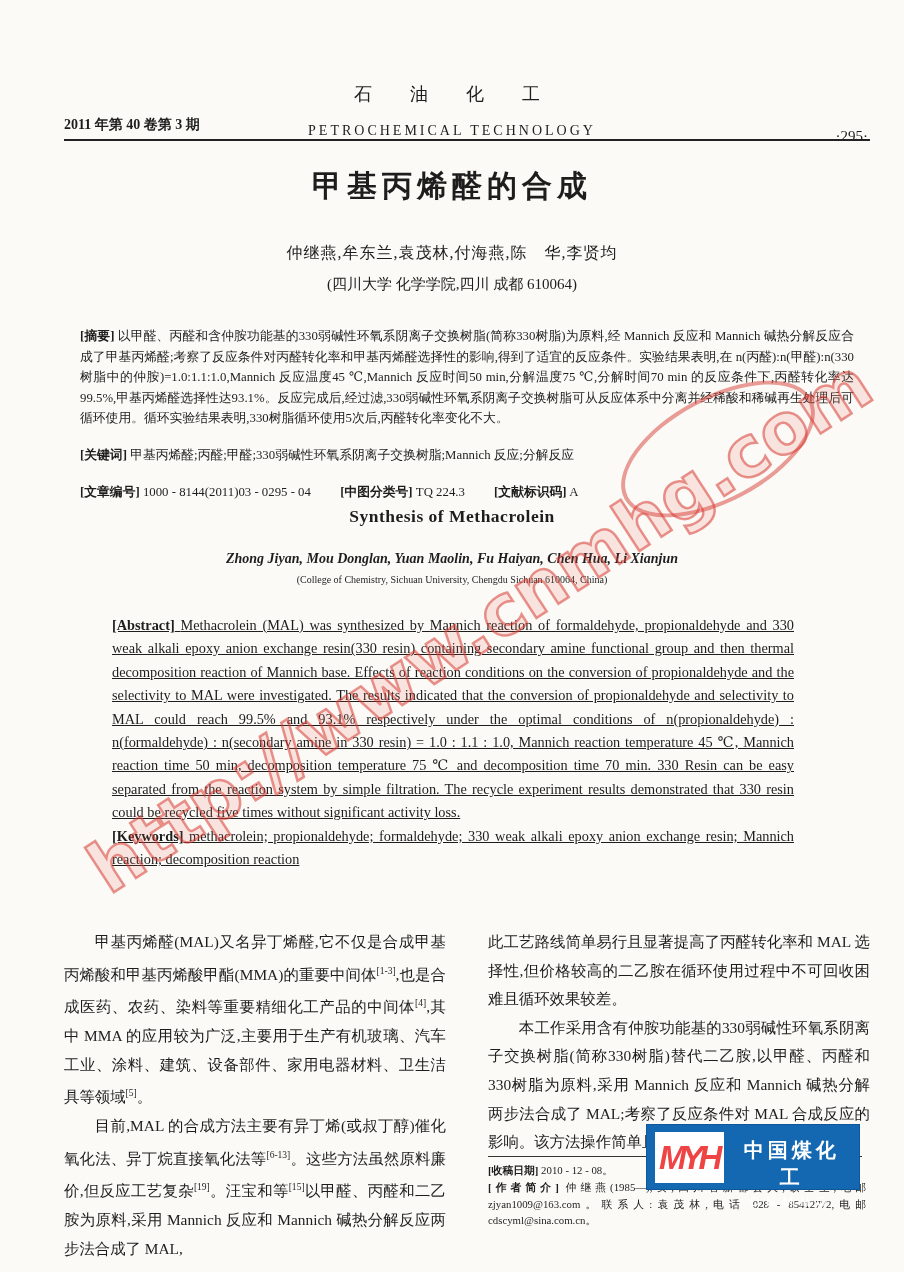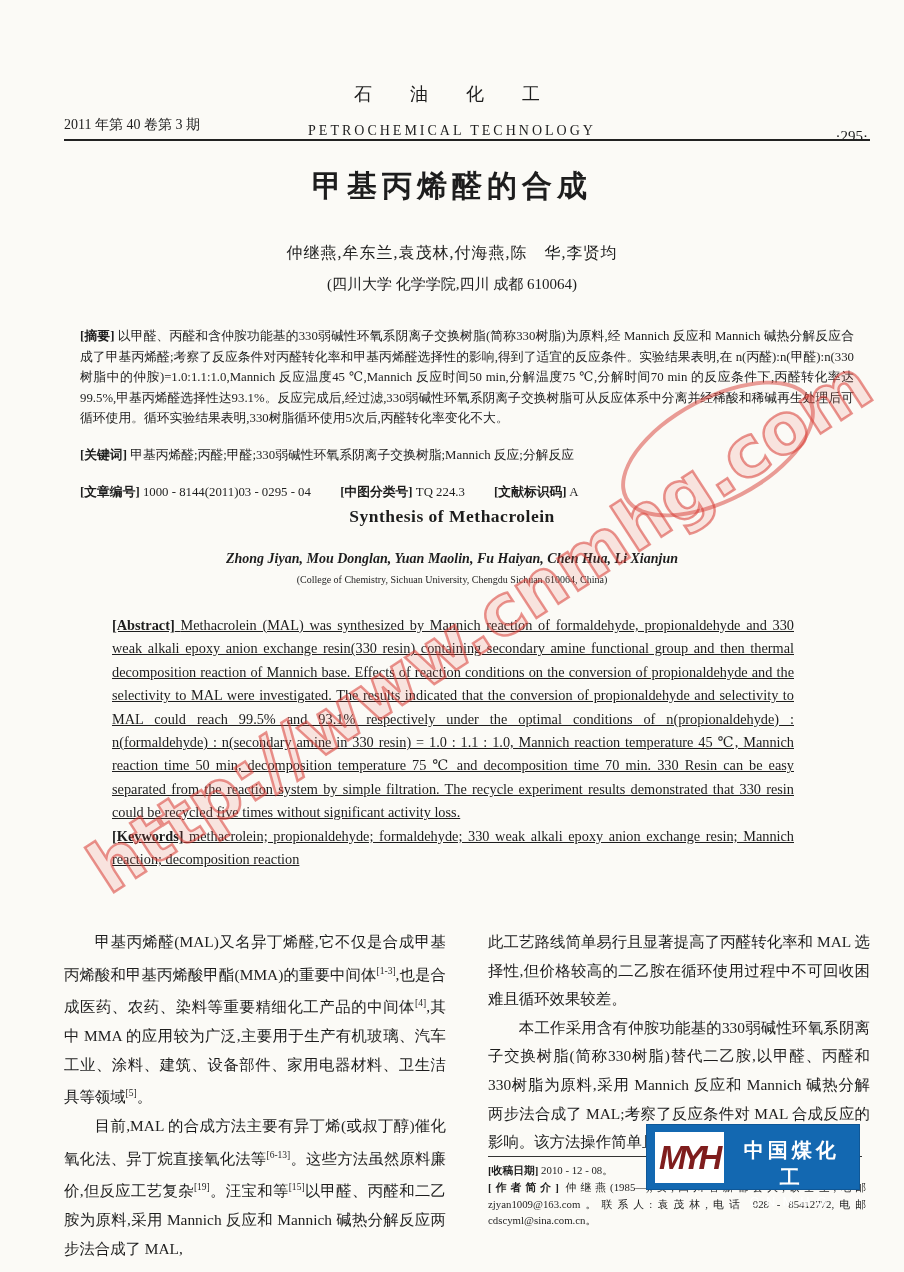--- a/index.html
+++ b/index.html
@@ -3,21 +3,21 @@
 <meta charset="utf-8">
 <style>
   * { margin:0; padding:0; box-sizing:border-box; }
   html,body { background:#ffffff; }
   .page {
     position:relative; width:904px; height:1272px;
     background:#fbfaf6; color:#1d1d1d; overflow:hidden;
     font-family:"Liberation Serif","DejaVu Serif",serif;
   }
   
-  .hdr-left  { position:absolute; left:64px;  top:116px; font-size:14px; }
+  .hdr-left  { position:absolute; left:64px;  top:116px; font-size:14px;font-weight:bold; }
   .hdr-center{ position:absolute; left:0; right:0; top:82px; text-align:center; }
   .journal-cn{ font-size:18px; letter-spacing:10px; }
   .journal-en{ font-size:14px; letter-spacing:3px; margin-top:17px; }
   .hdr-right { position:absolute; right:36px; top:128px; font-size:15px; }
   .hdr-rule  { position:absolute; left:64px; right:34px; top:139px; border-top:2px solid #222; }
   
   .title-cn  { position:absolute; left:0; right:0; top:166px; text-align:center;
                font-size:30px; font-weight:bold; letter-spacing:5px; }
   .authors-cn{ position:absolute; left:0; right:0; top:243px; text-align:center; font-size:16px; letter-spacing:1px; }
   .affil-cn  { position:absolute; left:0; right:0; top:275px; text-align:center; font-size:15px; }
@@ -61,21 +61,21 @@
                -webkit-text-stroke:2.5px rgba(216,60,52,0.55);
                z-index:25; pointer-events:none; }
   .wm-ellipse{ position:absolute; left:612px; top:396px; width:212px; height:106px;
                border:4px solid rgba(216,60,52,0.5); border-radius:50%;
                transform:rotate(-28deg); z-index:25; pointer-events:none; }
   
   .logo      { position:absolute; left:646px; top:1124px; width:214px; height:66px;
                background:#1368b1; border:1px solid #0f5796;
                display:flex; align-items:center; gap:8px; padding:5px 8px;
                z-index:30; font-family:"Liberation Sans","DejaVu Sans",sans-serif; }
-  .logo-mark { background:#ffffff; color:#7f1d1d; font-weight:bold; font-style:italic;
+  .logo-mark { background:#ffffff; color:#ef4444; font-weight:bold; font-style:italic;
                font-size:33px; line-height:1; padding:9px 7px 9px 4px; letter-spacing:-5px; }
   .logo-lines{ flex:1; text-align:center; color:#ffffff;margin-top:32px; }
   .logo-cn   { font-size:20px; font-weight:bold; letter-spacing:4px; }
   .logo-en   { font-size:13px; letter-spacing:7px; margin-top:3px; }
 </style>
 </head>
 <body>
 
 <div class="page">
 

